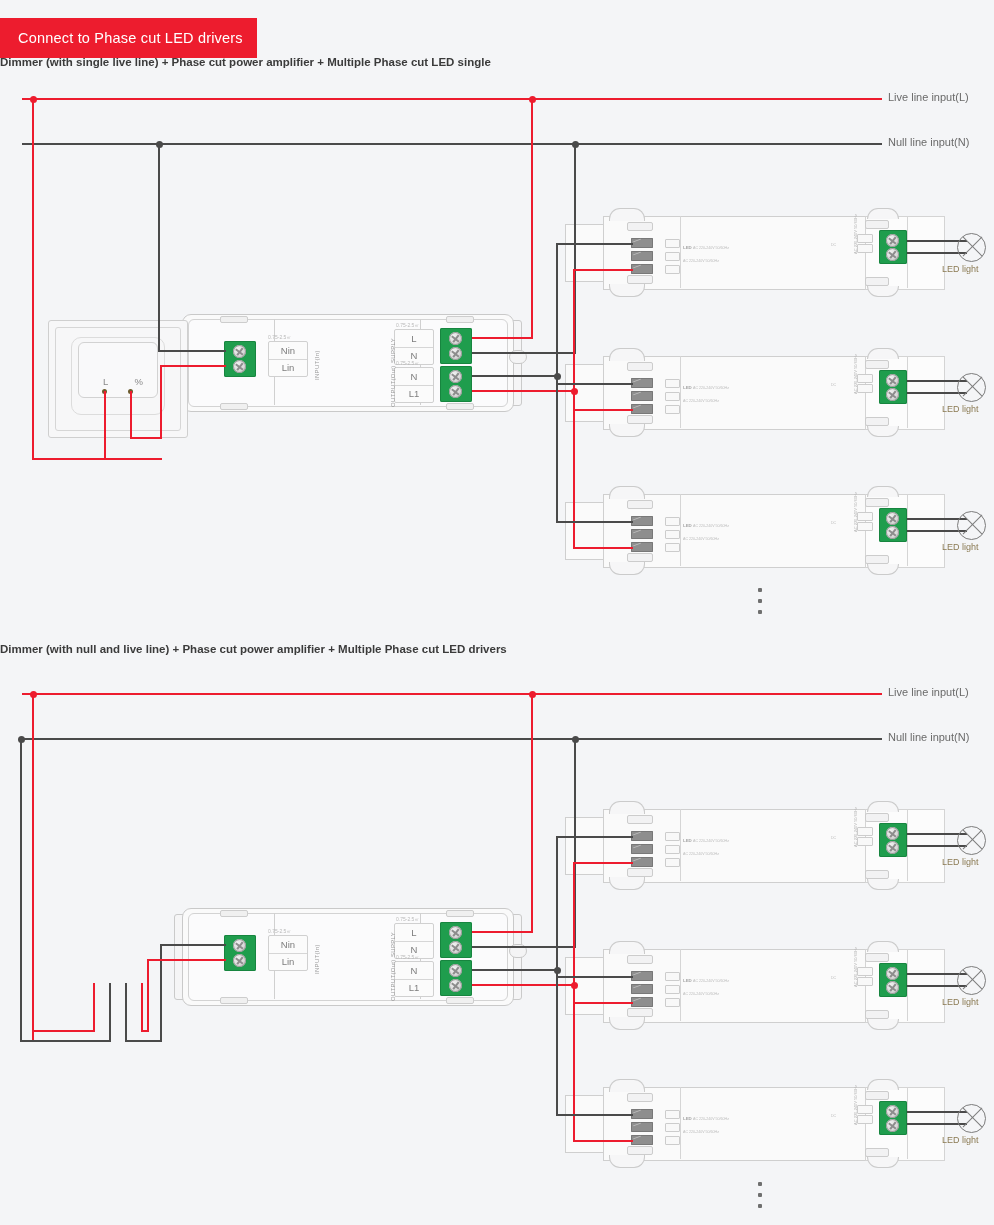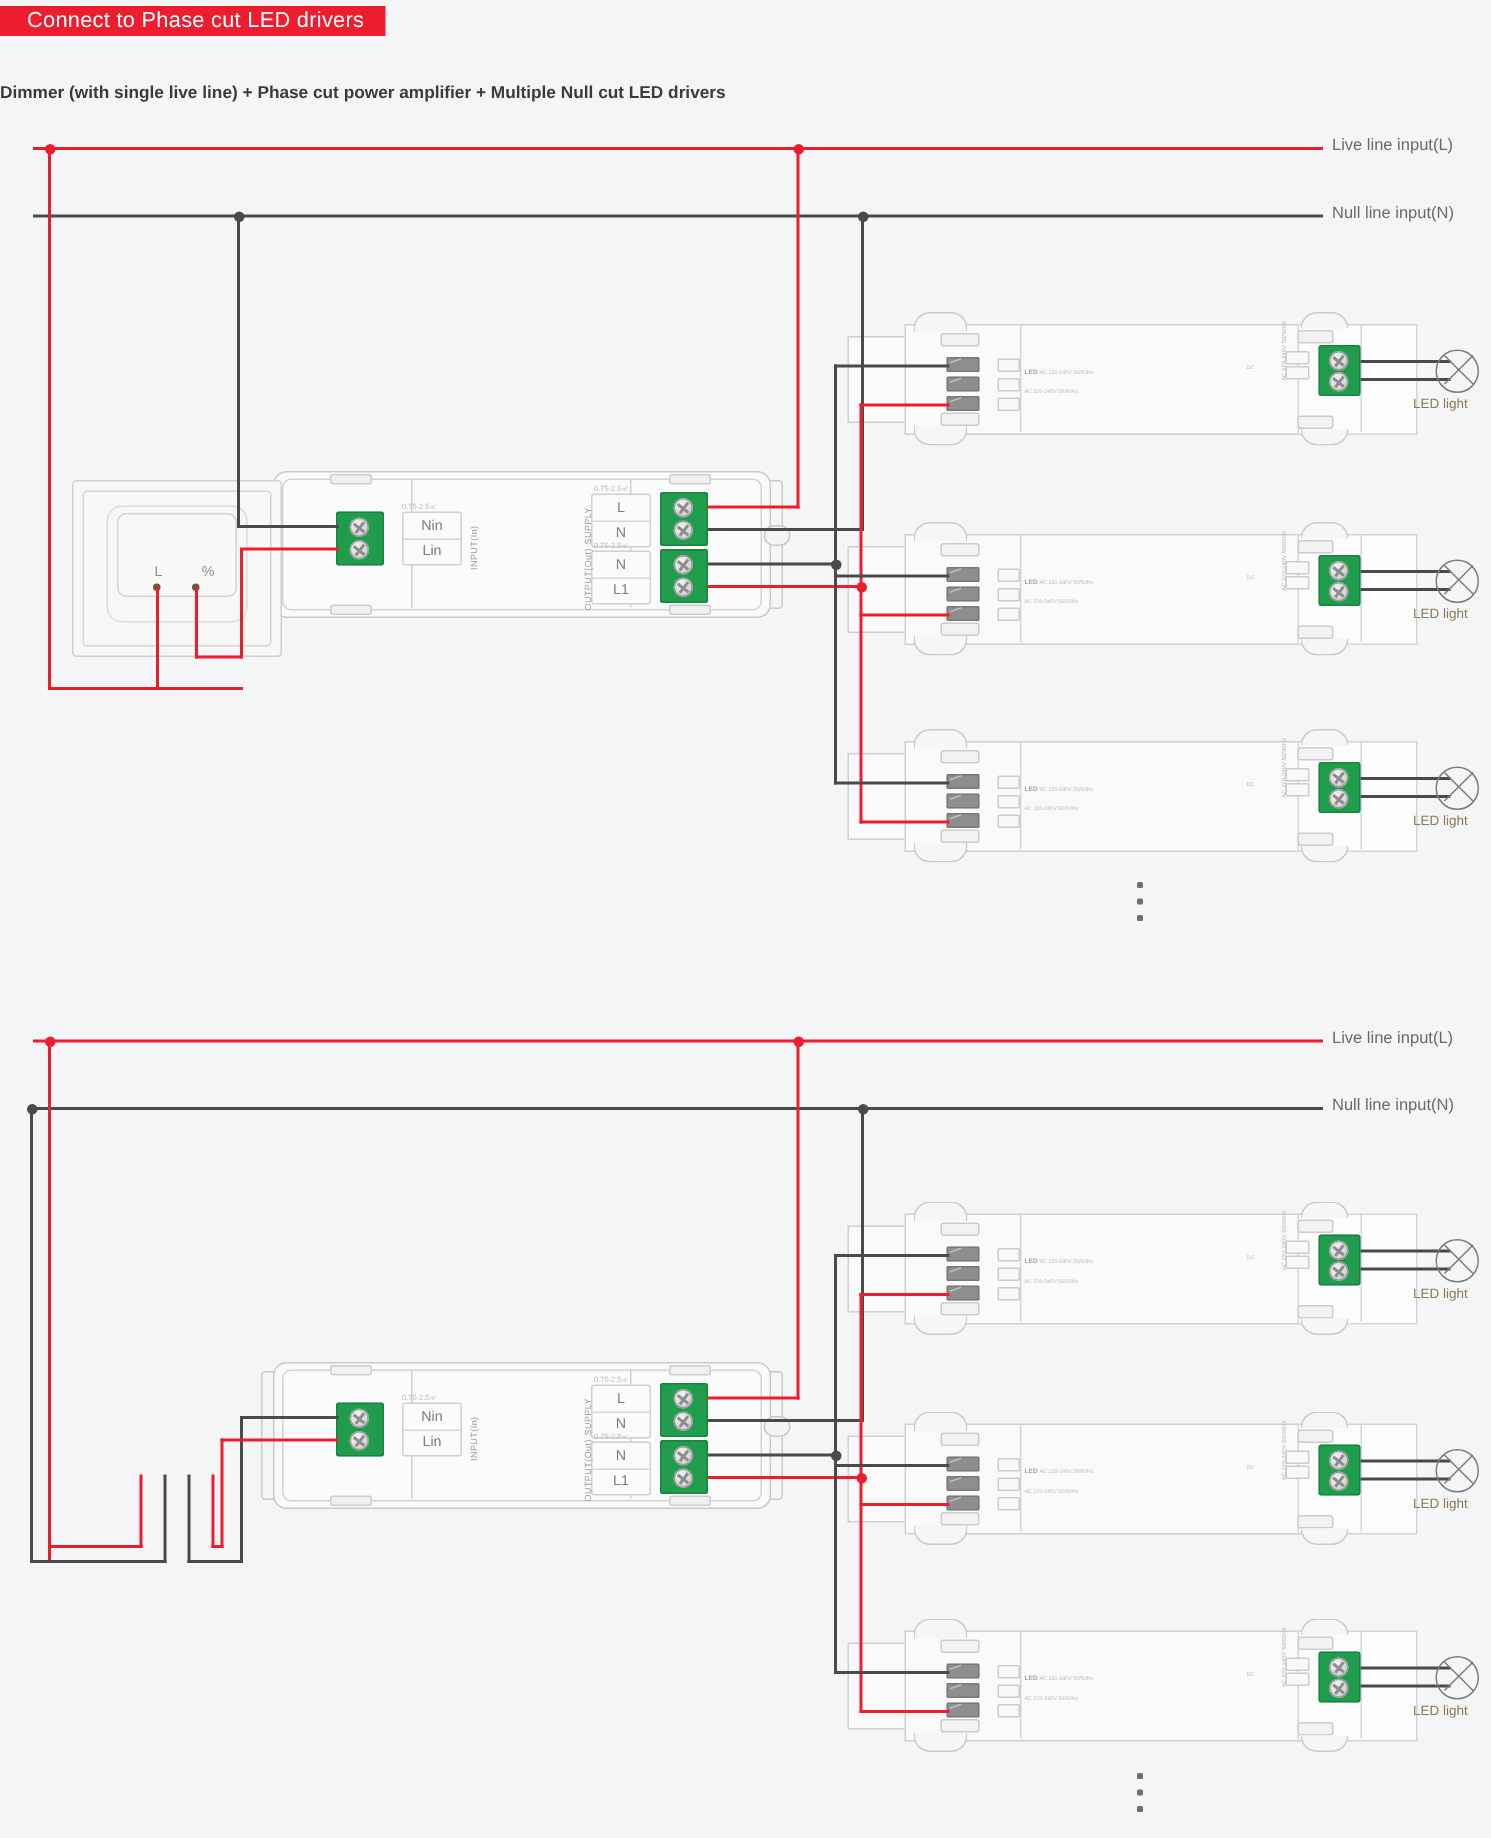--- a/index.html
+++ b/index.html
@@ -1,19 +1,19 @@
 <!DOCTYPE html>
 <html><head>
 <meta charset="utf-8">
 <style>
   html,body{margin:0;padding:0;background:#f4f5f7;}
   body{font-family:"Liberation Sans",sans-serif;-webkit-font-smoothing:antialiased;}
   #page{position:relative;width:994px;height:1225px;background:#f4f5f7;overflow:hidden;}
 
-  .hdr-badge{position:absolute;left:0;top:4px;height:20px;background:#ED1C2E;
+  .hdr-badge{position:absolute;left:0;top:18px;height:40px;background:#ED1C2E;
     display:flex;align-items:center;padding:0 14px 0 18px;}
   .hdr-badge span{color:#fff;font-size:14.5px;letter-spacing:.2px;white-space:nowrap;}
 
   .sec-title{position:absolute;font-size:11.5px;font-weight:bold;color:#3b3b3b;white-space:nowrap;}
 
   .rail-label{position:absolute;font-size:11px;color:#6a6a6a;white-space:nowrap;}
 
   .w{position:absolute;}
   .hw{height:2px;}
   .vw{width:2px;}
@@ -88,21 +88,21 @@
 <body>
 
 <div id="page">
 
   <div class="hdr-badge">
     <span>Connect to Phase cut LED drivers</span>
   </div>
 
   <div id="layers">
       <div style="position: absolute; left: 0px; top: 0px; width: 994px; height: 1225px;">
-        <div class="sec-title" style="left: 0px; top: 56px;">Dimmer (with single live line) + Phase cut power amplifier + Multiple Null cut LED drivers</div>
+        <div class="sec-title" style="left: 0px; top: 56px;">Dimmer (with single live line) + Phase cut power amplifier + Multiple Phase cut LED single</div>
         <div class="w hw" style="left: 22px; top: 98px; width: 860px; background: rgb(237, 28, 46);"></div>
         <div class="w hw" style="left: 22px; top: 143px; width: 860px; background: rgb(74, 74, 74);"></div>
         <div class="rail-label" style="left: 888px; top: 91px;">Live line input(L)</div>
         <div class="rail-label" style="left: 888px; top: 136px;">Null line input(N)</div>
         <div class="amp" style="left: 172px; top: 306px; width: 350px; height: 112px;">
           <div class="wing" style="left: 2px; top: 14px; width: 18px; height: 84px; border-radius: 3px 0px 0px 3px;"></div>
           <div class="wing" style="left: 330px; top: 14px; width: 18px; height: 84px; border-radius: 0px 3px 3px 0px;"></div>
           <div class="shell" style="left: 10px; top: 8px; width: 330px; height: 96px;"></div>
           <div class="inner" style="left: 16px; top: 13px; width: 318px; height: 86px;"></div>
           <div class="seam" style="left: 102px; top: 13px; height: 86px;"></div>
@@ -298,20 +298,21 @@
         <div class="w hw" style="left: 158px; top: 350px; width: 68px; background: rgb(74, 74, 74);"></div>
         <div class="w vw" style="left: 32px; top: 98px; height: 362px; background: rgb(237, 28, 46);"></div>
         <div class="w hw" style="left: 32px; top: 458px; width: 130px; background: rgb(237, 28, 46);"></div>
         <div class="w vw" style="left: 104px; top: 391px; height: 69px; background: rgb(237, 28, 46);"></div>
         <div class="w vw" style="left: 130px; top: 391px; height: 48px; background: rgb(237, 28, 46);"></div>
         <div class="w hw" style="left: 130px; top: 437px; width: 32px; background: rgb(237, 28, 46);"></div>
         <div class="w vw" style="left: 160px; top: 366px; height: 73px; background: rgb(237, 28, 46);"></div>
         <div class="w hw" style="left: 160px; top: 365px; width: 66px; background: rgb(237, 28, 46);"></div>
       </div>
       <div style="position: absolute; left: 0px; top: 0px; width: 994px; height: 1225px;">
+        <div class="sec-title" style="left: 0px; top: 643px;">Dimmer (with null and live line) + Phase cut power amplifier + Multiple Phase cut LED drivers</div>
         <div class="w hw" style="left: 22px; top: 693px; width: 860px; background: rgb(237, 28, 46);"></div>
         <div class="w hw" style="left: 22px; top: 738px; width: 860px; background: rgb(74, 74, 74);"></div>
         <div class="rail-label" style="left: 888px; top: 686px;">Live line input(L)</div>
         <div class="rail-label" style="left: 888px; top: 731px;">Null line input(N)</div>
         <div class="amp" style="left: 172px; top: 900px; width: 350px; height: 112px;">
           <div class="wing" style="left: 2px; top: 14px; width: 18px; height: 84px; border-radius: 3px 0px 0px 3px;"></div>
           <div class="wing" style="left: 330px; top: 14px; width: 18px; height: 84px; border-radius: 0px 3px 3px 0px;"></div>
           <div class="shell" style="left: 10px; top: 8px; width: 330px; height: 96px;"></div>
           <div class="inner" style="left: 16px; top: 13px; width: 318px; height: 86px;"></div>
           <div class="seam" style="left: 102px; top: 13px; height: 86px;"></div>

